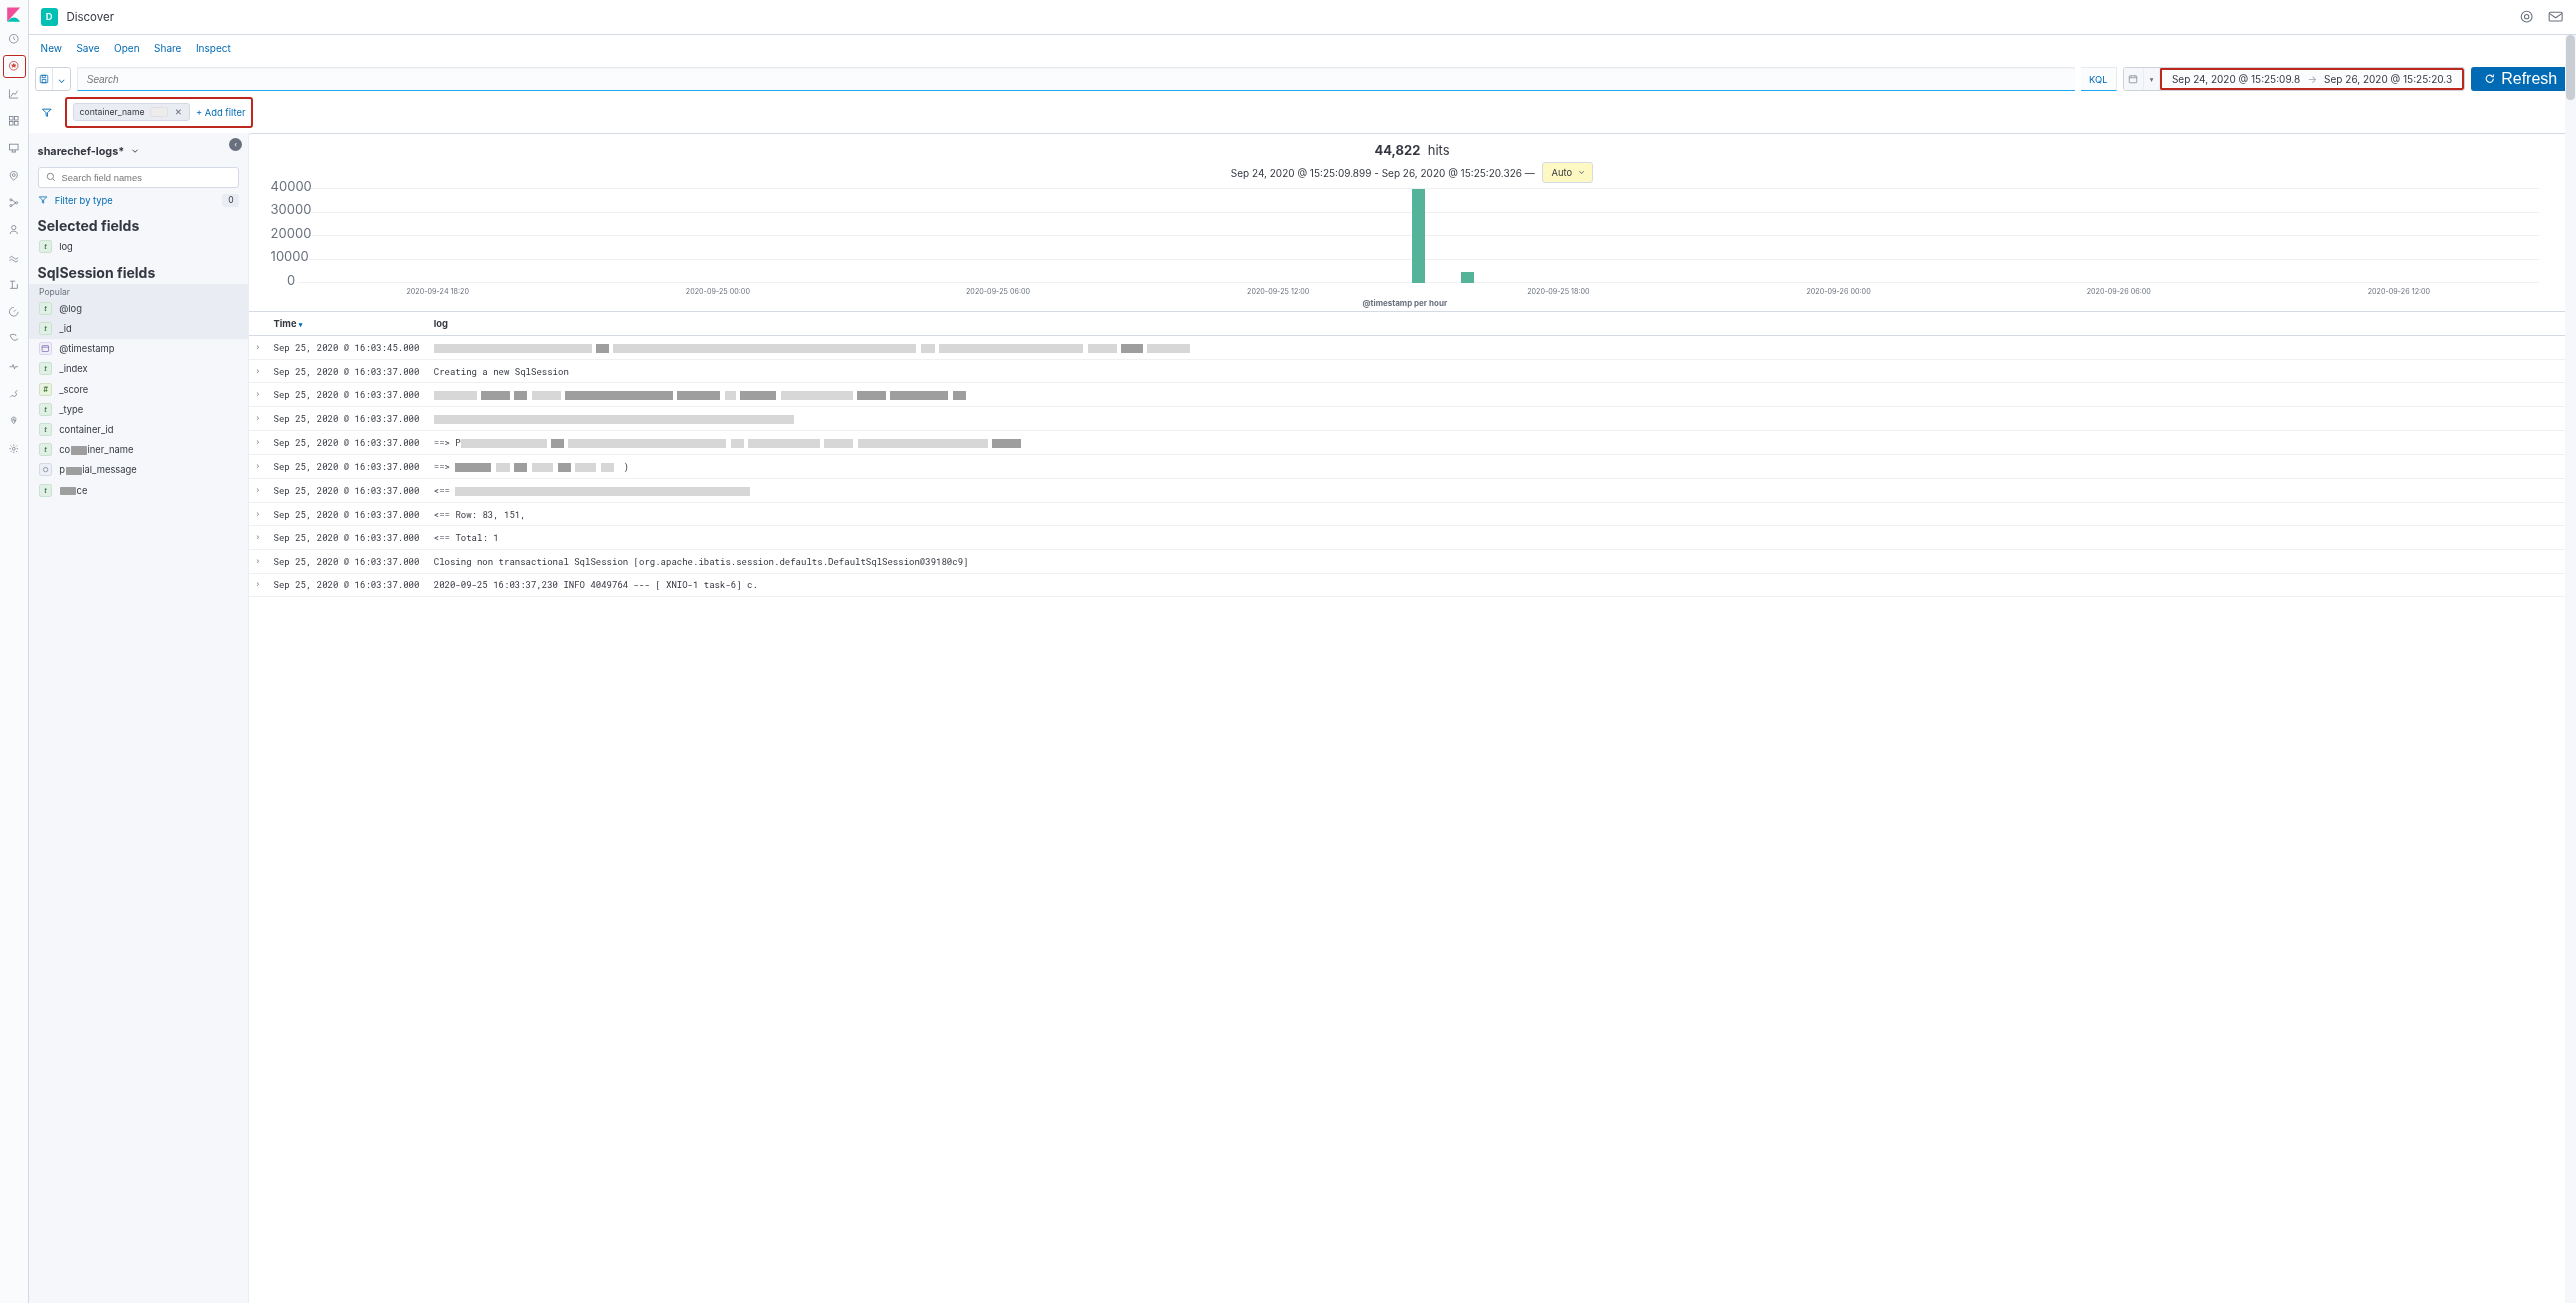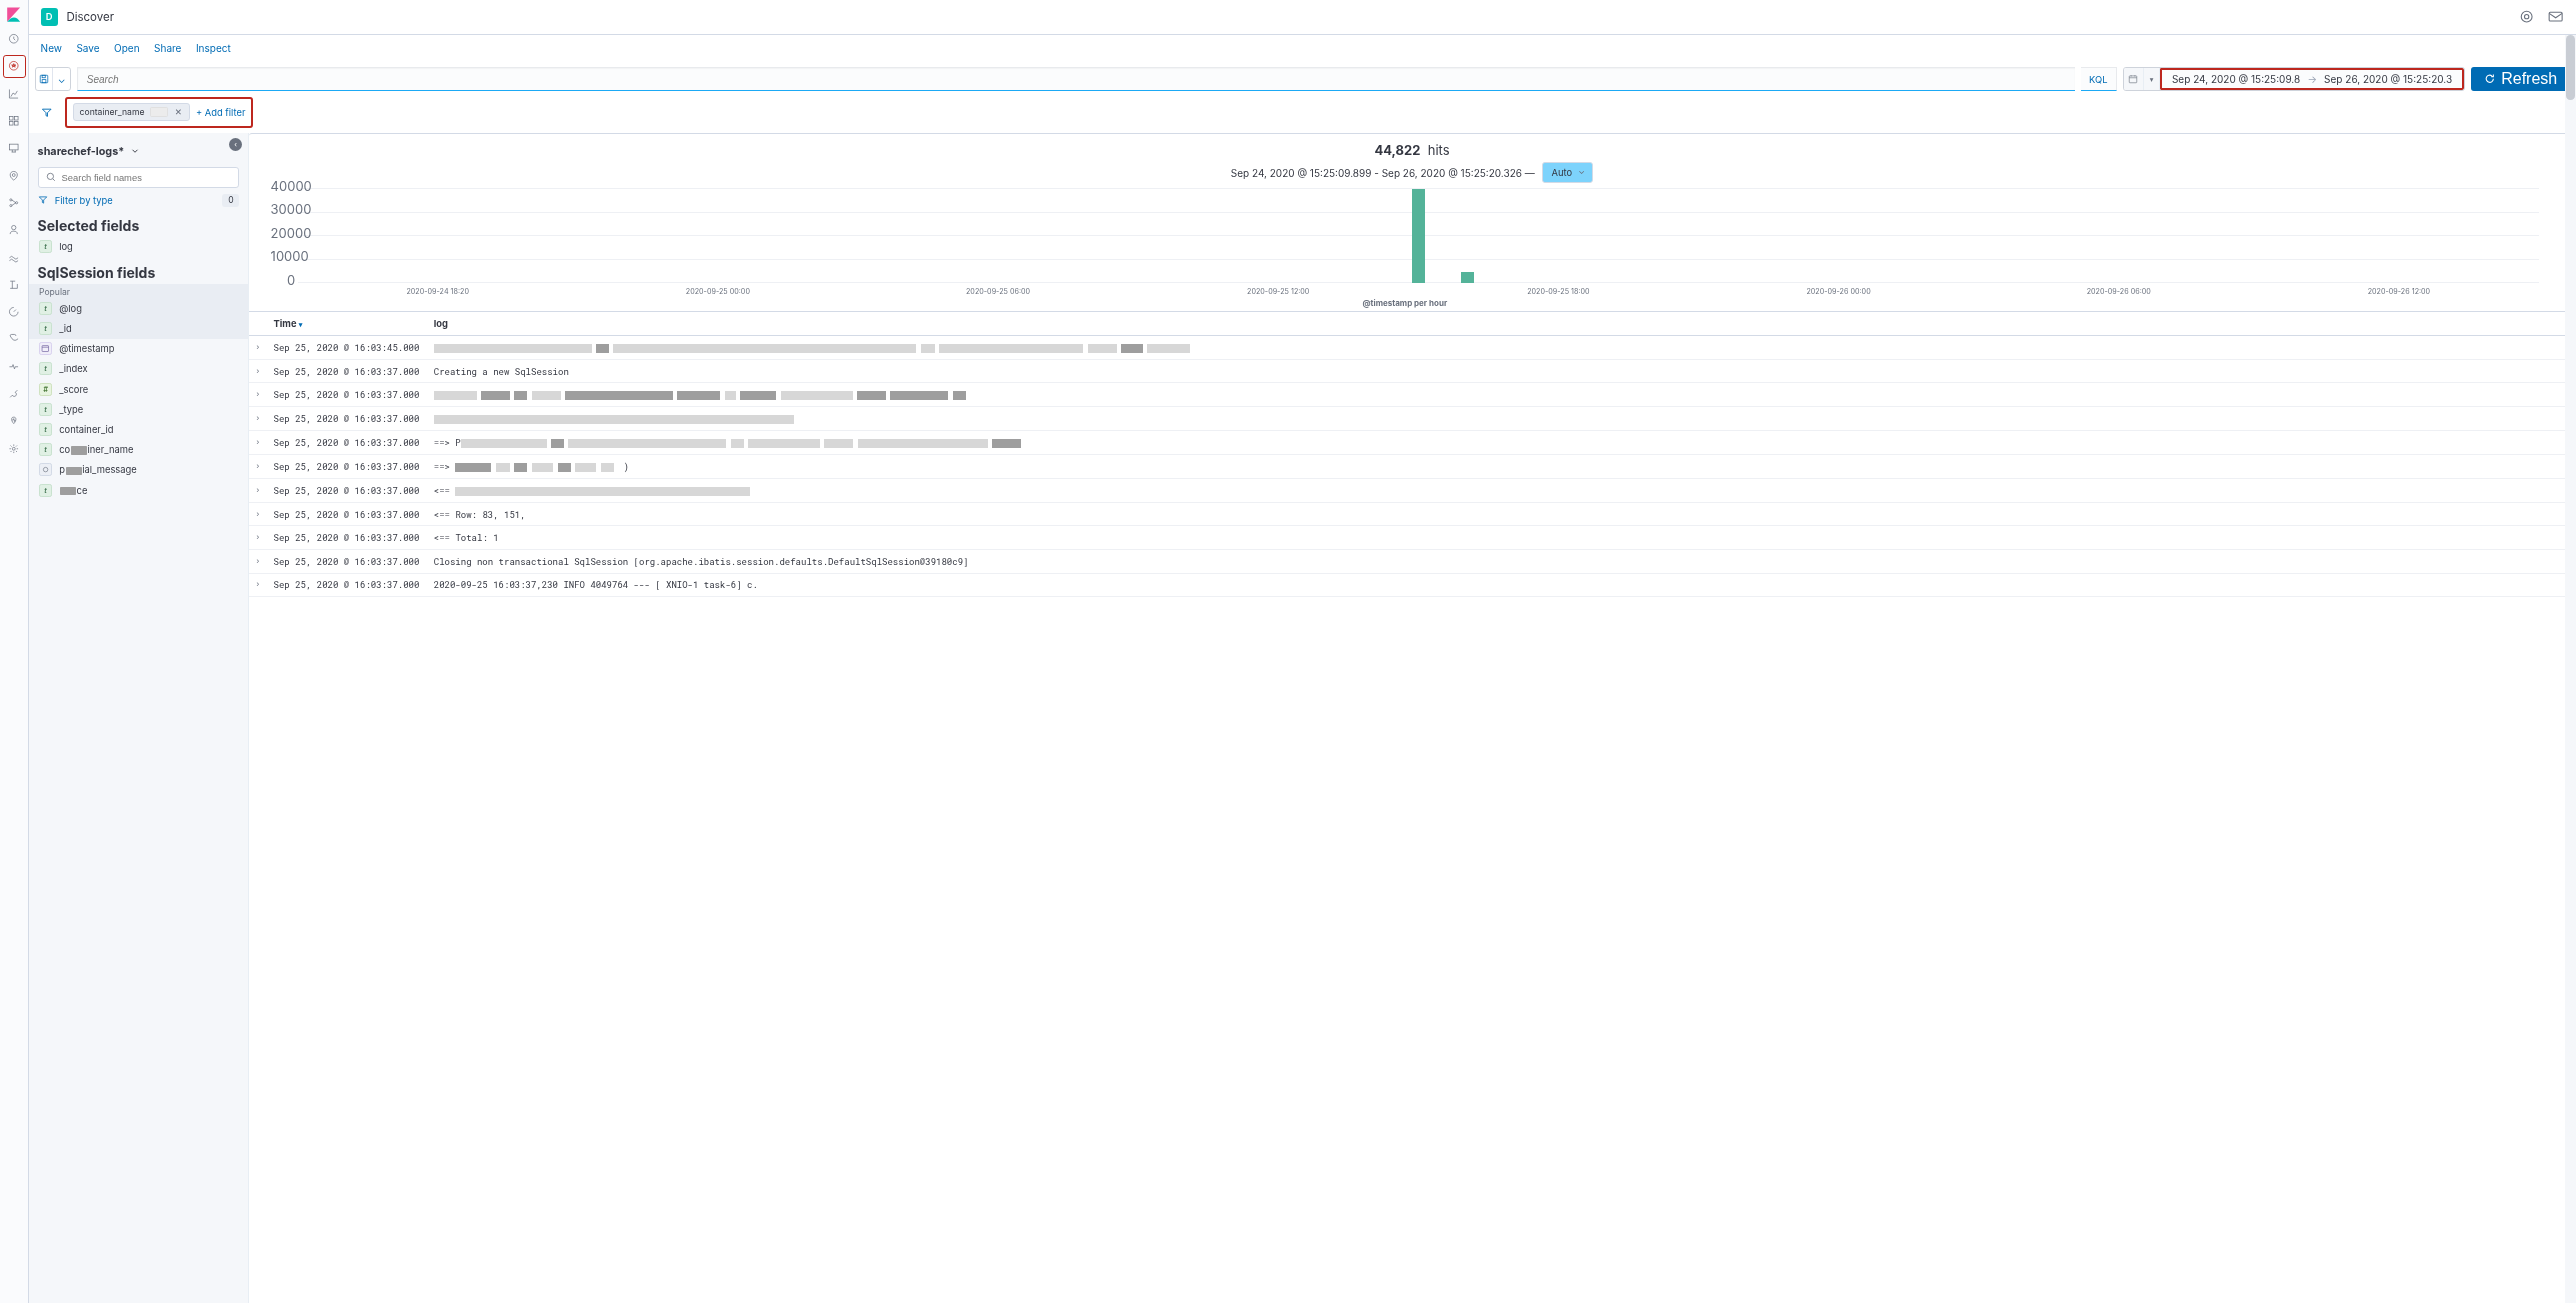--- a/index.html
+++ b/index.html
@@ -64,21 +64,21 @@
   .ft-date { background:#f0eef9; color:#6a5a9a; border:0.7px solid #d9d2ef; }
   .ft-unk { background:#eceff5; color:#69707d; border:0.7px solid #d3dae6; }
   .popular-label { padding:2.9px 10px 1.4px; font-size:8.6px; color:#69707d; background:#e9edf3; }
   .redact-inline { display:inline-block; background:#9e9e9e; border-radius:0.7px; height:8.6px; vertical-align:middle; }
 
   .results { flex:1; display:flex; flex-direction:column; min-width:0; overflow:auto; border:0.7px solid #d3dae6; margin: 0 0 0 0; border-radius:2.9px 2.9px 0 0; border-left:none; border-bottom:none; border-right:0.7px solid #d3dae6;}
   .hits-header { text-align:center; padding:7.2px 0 1.4px; }
   .hits-count { font-size:13px; }
   .hits-count b { font-weight:700; }
   .date-summary { text-align:center; font-size:10px; color:#343741; display:flex; align-items:center; justify-content:center; gap:7.2px; padding:2.9px 0 5.8px; }
-  .interval-select { border:0.7px solid #d3dae6; border-radius:2.9px; padding:4.3px 20px 4.3px 8.6px; font-size:9.4px; background:#7dd3fc; cursor:pointer; position:relative; }
+  .interval-select { border:0.7px solid #d3dae6; border-radius:2.9px; padding:4.3px 20px 4.3px 8.6px; font-size:9.4px; background:#fef9c3; cursor:pointer; position:relative; }
   .interval-select::after { content:'⌄'; position:absolute; right:7.2px; top:3.6px; color:#69707d; font-size:8.6px; }
 
   .histogram { height:122px; padding:0 36px 7.2px 21.6px; position:relative; }
   .hist-inner { position:relative; height:94px; margin-left:27px; }
   .y-tick { position:absolute; left:-27px; font-size:13px; color:#69707d; text-align:right; width:24.5px; }
   .x-tick { position:absolute; bottom:-13px; font-size:7.2px; color:#69707d; transform:translateX(-50%); white-space:nowrap;}
   .gridline { position:absolute; left:0; right:0; border-top:0.7px solid #eef0f4; }
   .baseline { position:absolute; left:0; right:0; bottom:0; border-top:0.7px solid #69707d; }
   .bar { position:absolute; bottom:0; background:#54b399; }
   .x-axis-label { text-align:center; font-size:8px; font-weight:700; color:#69707d; margin-top:14.4px; }

